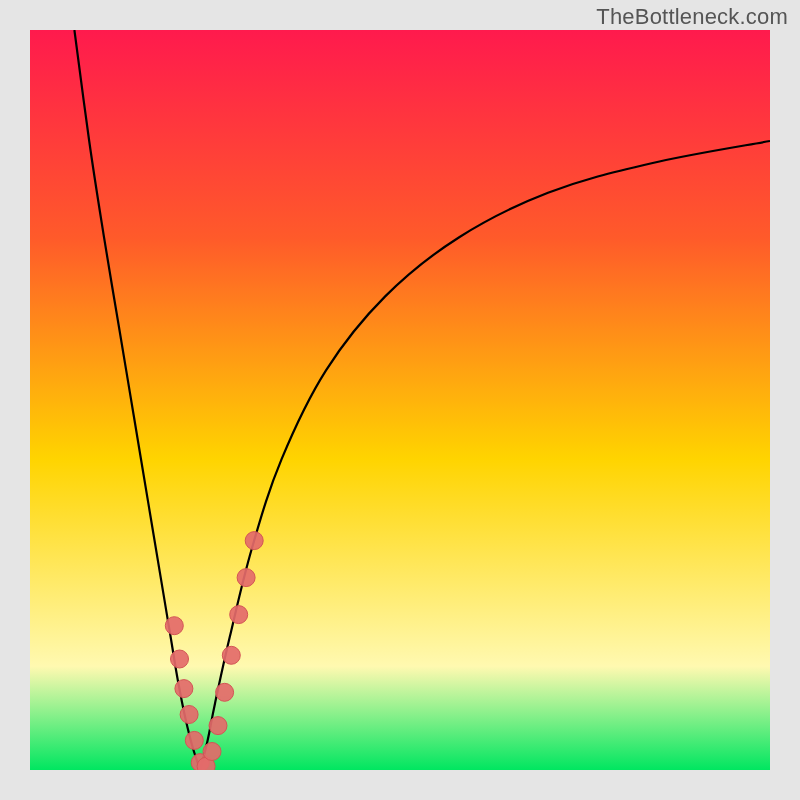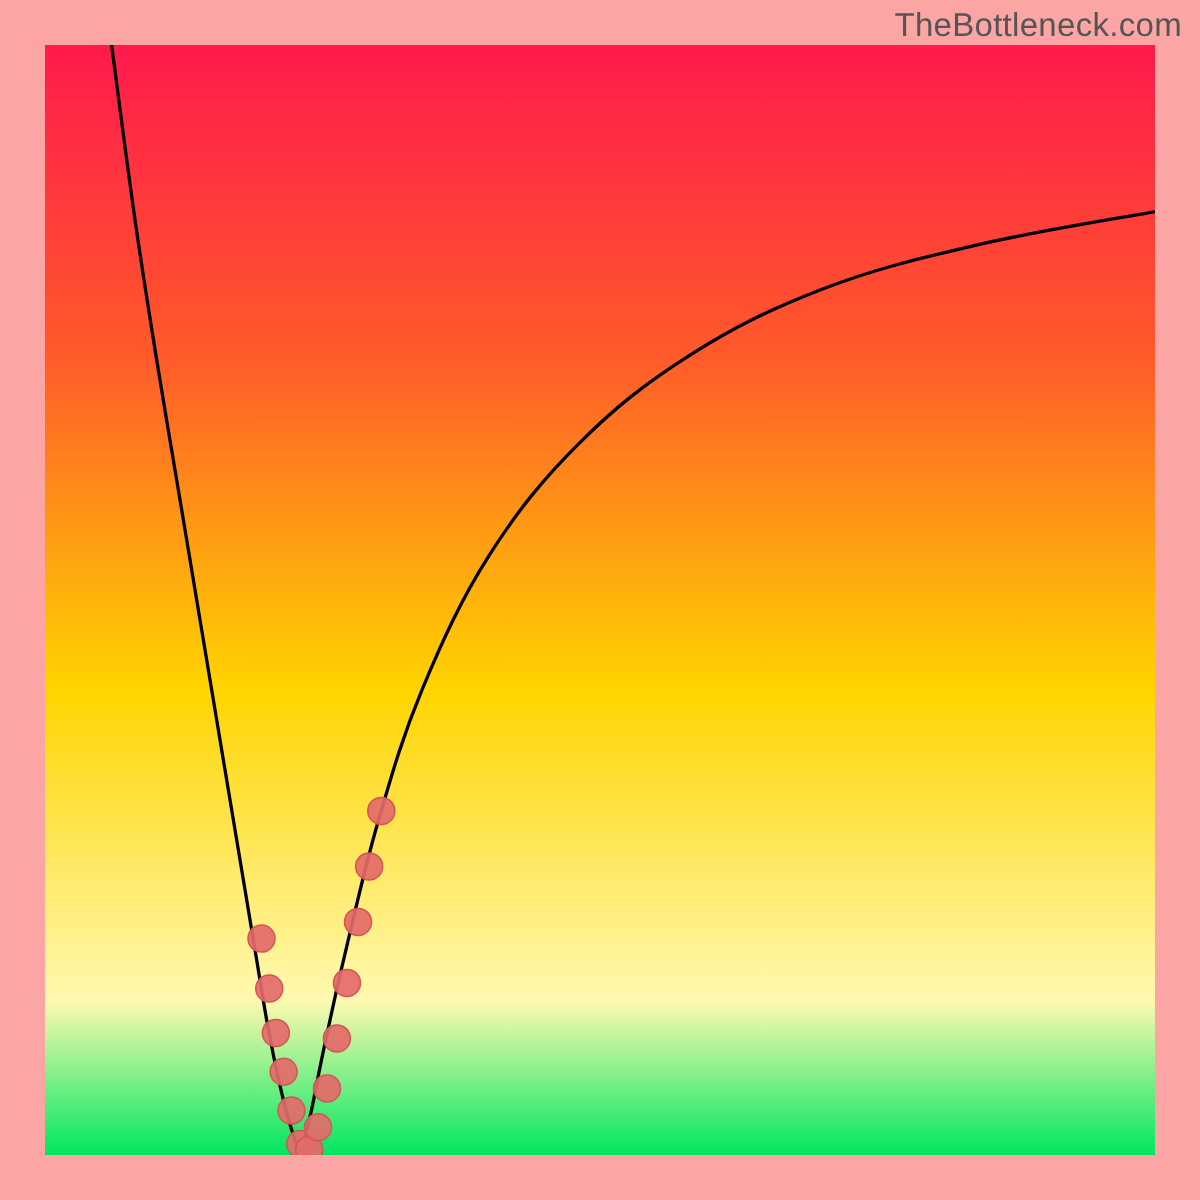--- a/index.html
+++ b/index.html
@@ -7,21 +7,21 @@
     padding: 0;
     width: 800px;
     height: 800px;
     overflow: hidden;
     background: #000;
     font-family: Arial, Helvetica, sans-serif;
   }
   .frame {
     position: absolute;
     inset: 0;
-    background: #fca5a5;
+    background: #e5e5e5;
   }
   .plot {
     position: absolute;
     left: 30px;
     top: 30px;
     width: 740px;
     height: 740px;
     overflow: hidden;
   }
   .watermark {

